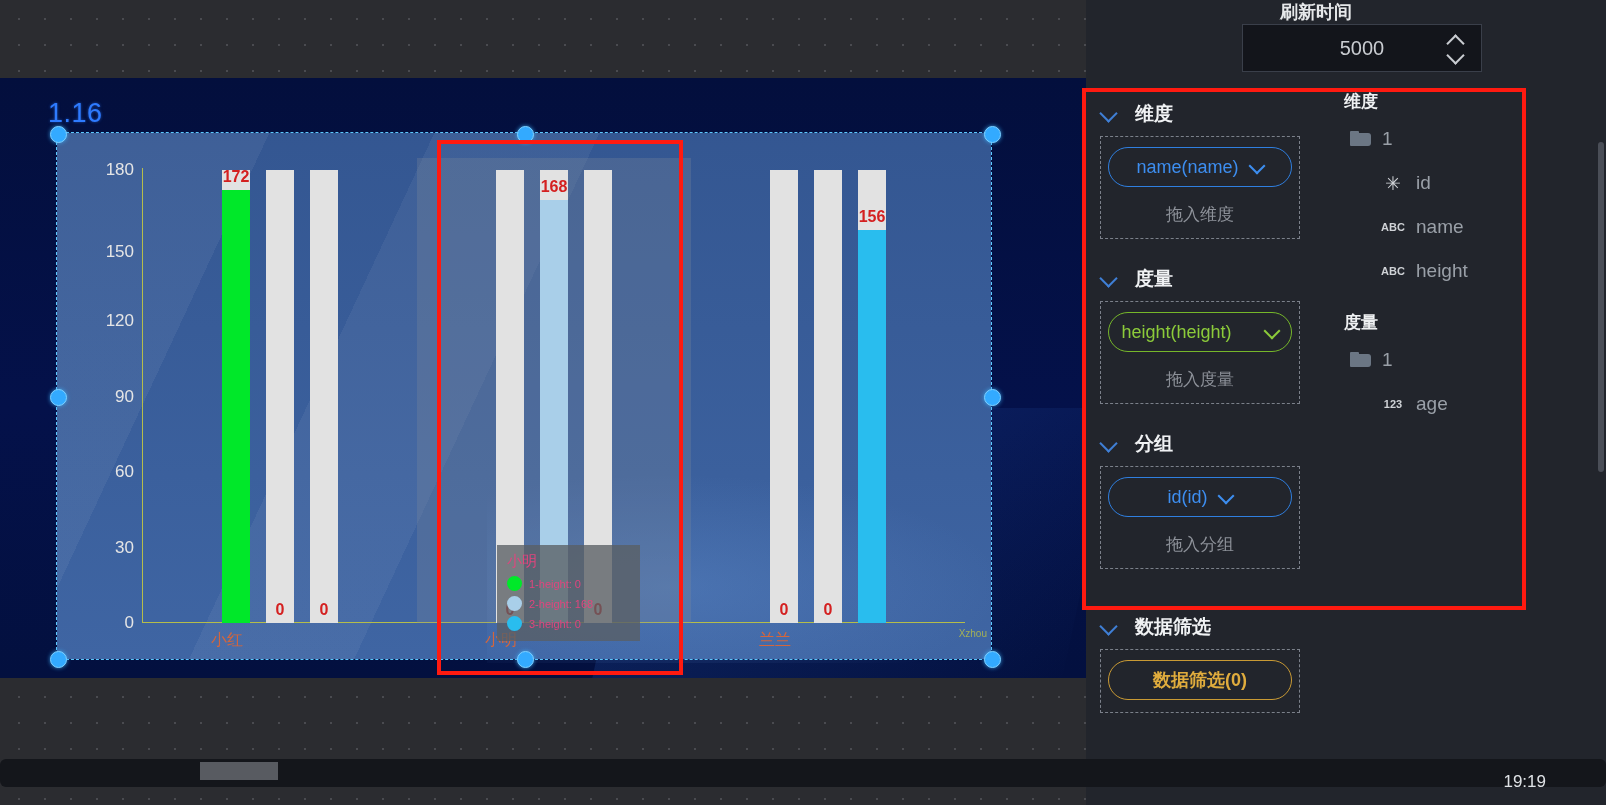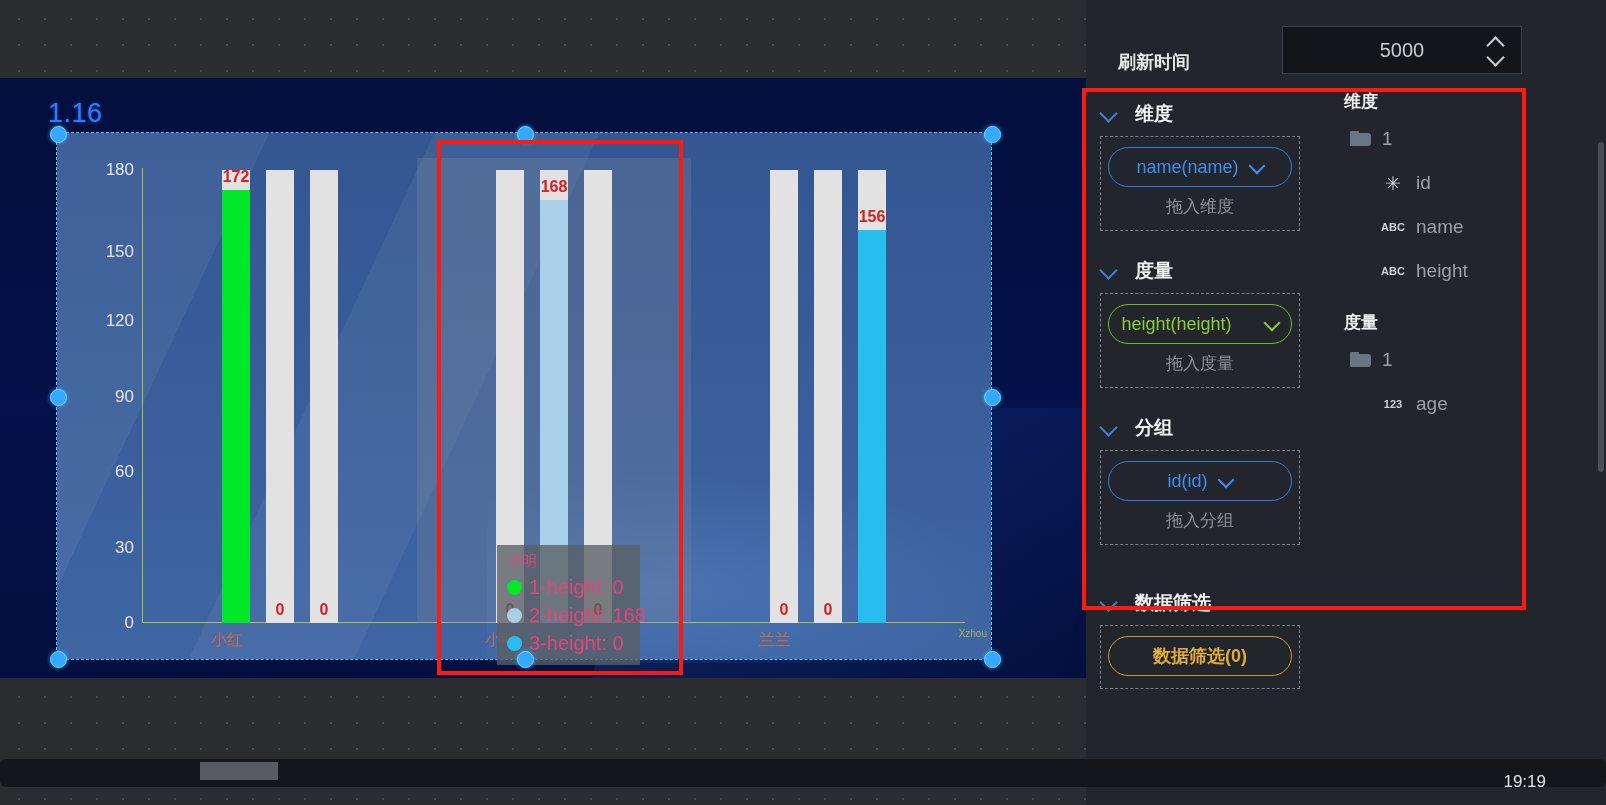--- a/index.html
+++ b/index.html
@@ -98,39 +98,39 @@
   }
   
   #tooltip{
     position:absolute;left:440px;top:412px;width:143px;
     background:rgba(90,95,100,.78);
     padding:7px 10px 10px 10px;box-sizing:border-box;
   }
   #tooltip .t-title{color:#e0457e;font-size:15px;margin-bottom:4px;}
   #tooltip .t-row{display:flex;align-items:center;gap:7px;margin-top:5px;}
   #tooltip .t-dot{width:15px;height:15px;border-radius:50%;flex:none;}
-  #tooltip .t-text{color:#e0457e;font-size:20px;white-space:nowrap;}
+  #tooltip .t-text{color:#e0457e;font-size:11px;white-space:nowrap;}
   
   #watermark{
     position:absolute;right:4px;bottom:20px;
     color:#b5bd4a;font-size:10px;opacity:.85;
   }
   
   #red-rect-chart{
     position:absolute;left:437px;top:140px;width:246px;height:535px;
     border:4px solid #ff1a10;box-sizing:border-box;pointer-events:none;
   }
   
   #right-panel{
     position:absolute;left:1086px;top:0;width:520px;height:805px;
     background:#22252c;
   }
   #panel-scroll{position:absolute;inset:0;overflow:hidden;}
   .row-refresh{
-    display:flex;align-items:flex-end;height:74px;padding-left:32px;box-sizing:border-box;
+    display:flex;align-items:center;height:74px;padding-left:32px;box-sizing:border-box;flex-direction:column;
   }
   .row-refresh .rlabel{color:#e6e8ea;font-size:18px;font-weight:bold;width:164px;}
   .spinner{
     width:238px;height:46px;background:#13151b;border:1px solid #3a3f4a;
     display:flex;align-items:center;justify-content:center;position:relative;
   }
   .spinner .sval{color:#c9ccd1;font-size:20px;}
   .spinner .arrows{
     position:absolute;right:16px;top:0;bottom:0;display:flex;flex-direction:column;
     justify-content:center;gap:5px;
@@ -161,21 +161,21 @@
   }
   .pill.blue{border:1px solid #2f7fe0;color:#3d8ef0;}
   .pill.green{border:1px solid #76b72a;color:#8ccb3a;gap:32px;}
   .pill.gold{border:1px solid #c99a34;color:#e0ac3d;font-weight:bold;}
   .pill .pchev{width:15px;height:9px;position:relative;}
   .pill .pchev:before{
     content:"";position:absolute;left:2px;top:-3px;width:10px;height:10px;
     border-left:2px solid currentColor;border-bottom:2px solid currentColor;
     transform:rotate(-45deg);
   }
-  .dz-hint{display:block;margin-top:8px;color:#8d9199;font-size:17px;}
+  .dz-hint{display:block;margin-top:16px;color:#8d9199;font-size:17px;}
   .rt-title{color:#eef0f2;font-size:17px;font-weight:bold;margin:6px 0 4px 0;}
   .field{display:flex;align-items:center;gap:10px;height:44px;padding-left:6px;}
   .field.indent{padding-left:36px;}
   .ftype{font-size:11px;font-weight:bold;color:#cfd2d6;width:26px;text-align:center;flex:none;}
   .fname{color:#9aa0a8;font-size:19px;}
   .folder{
     width:22px;height:16px;flex:none;position:relative;
   }
   .folder:before{
     content:"";position:absolute;left:0;top:2px;width:21px;height:13px;

